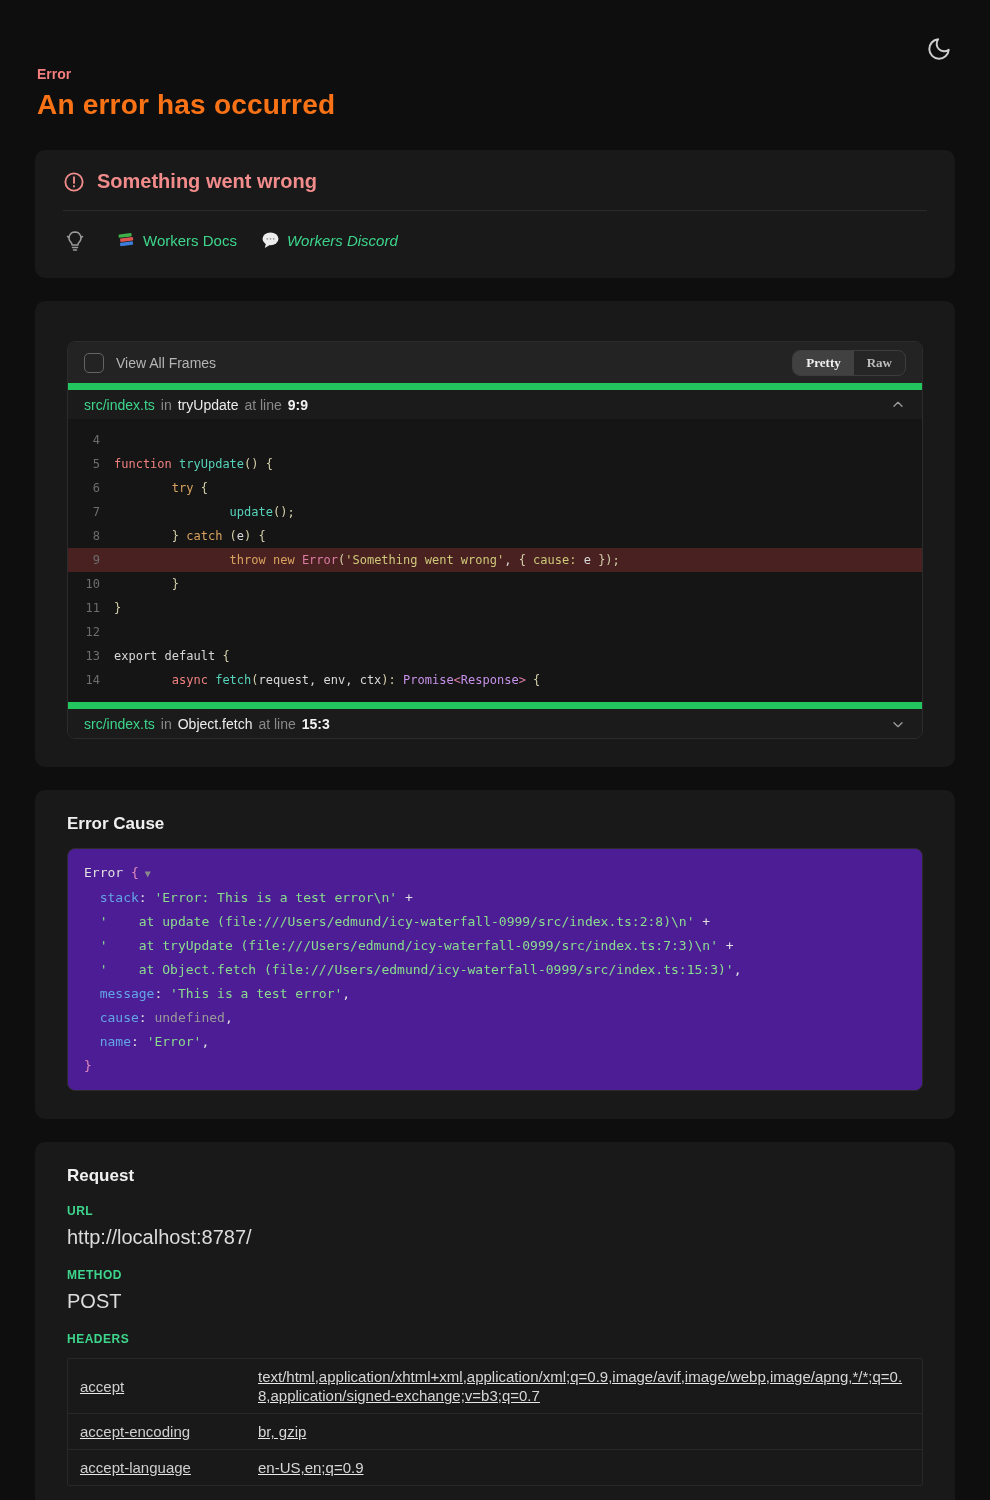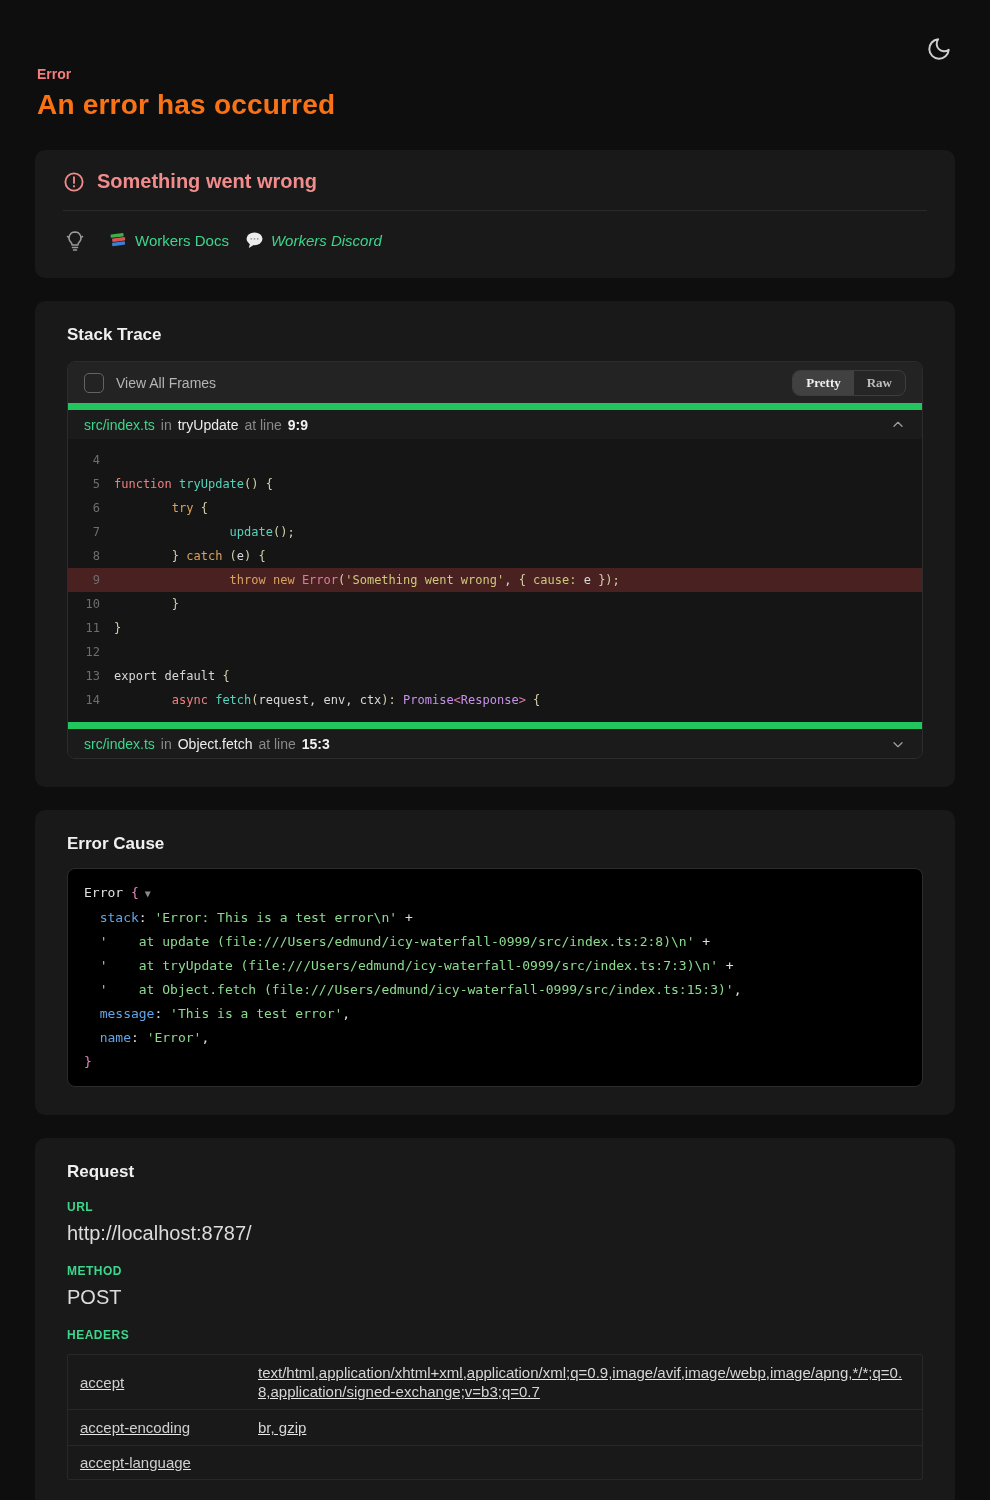--- a/index.html
+++ b/index.html
@@ -21,21 +21,21 @@
   .page-header{padding:34px 38px 0;position:relative;}
   .theme-toggle{position:absolute;top:34px;right:36px;width:30px;height:30px;display:flex;align-items:center;justify-content:center;cursor:pointer;}
   .eyebrow{margin:32px 0 0 -2px;padding-left:0;font-size:14px;font-weight:700;color:#f47e7e;}
   .eyebrow,.big-title{margin-left:-1px;}
   .big-title{font-size:28px;font-weight:700;color:#f97316;margin-top:7px;letter-spacing:.2px;}
   .card{background:var(--card);border-radius:10px;margin:0 35px;}
   .card-alert{margin-top:29px;padding:20px 28px 26px;}
   .alert-row{display:flex;align-items:center;gap:12px;}
   .alert-title{font-size:20px;font-weight:700;color:var(--accent-pink);}
   .alert-divider{border:none;border-top:1px solid #2a2a2a;margin:17px 0 0;}
-  .links-row{display:flex;align-items:center;margin-top:17px;gap:2px;}
+  .links-row{display:flex;align-items:center;margin-top:17px;gap:10px;}
   .hint-icon{margin-right:20px;display:flex;}
   .doc-link{display:flex;align-items:center;gap:7px;color:var(--accent-green);font-size:15px;font-weight:500;cursor:pointer;text-decoration:none;}
   .doc-link + .doc-link{margin-left:14px;font-style:italic;}
   .card-section{margin-top:23px;padding:24px 32px 28px;}
   .section-title{font-size:17px;font-weight:700;color:#f0f0f0;}
   .trace-panel{margin-top:16px;border:1px solid var(--panel-border);border-radius:8px;overflow:hidden;}
   .trace-toolbar{display:flex;align-items:center;justify-content:space-between;background:var(--toolbar-bg);padding:8px 16px;height:41px;}
   .checkbox-wrap{display:flex;align-items:center;gap:12px;cursor:pointer;}
   .checkbox{width:20px;height:20px;border:1.5px solid #646464;border-radius:5px;background:transparent;}
   .checkbox-label{font-size:14px;color:#b5b5b5;text-align:right;}
@@ -51,21 +51,21 @@
   .code-block{background:var(--code-bg);padding:9px 0 10px;font-family:"DejaVu Sans Mono", monospace;font-size:12px;line-height:24px;}
   .code-line{display:flex;white-space:pre;}
   .code-line.hl{background:var(--hl-line);}
   .ln{width:32px;flex:none;text-align:right;color:var(--ln);}
   .code-text{padding-left:14px;}
   .tok-kwd{color:var(--kwd);} .tok-ctrl{color:var(--ctrl);} .tok-fn{color:var(--fn);}
   .tok-cls{color:var(--cls);} .tok-typ{color:var(--typ);} .tok-str{color:var(--str);}
   .tok-pun{color:var(--pun);} .tok-pln{color:var(--pln);}
   .tok-ckey{color:var(--ckey);} .tok-cstr{color:var(--cstr);} .tok-cund{color:var(--cund);}
   .tok-cbrace{color:var(--cbrace);} .tok-cpln{color:var(--cpln);} .tok-ctri{color:#8a8a8a;font-size:10px;}
-  .cause-panel{margin-top:14px;border:1px solid var(--panel-border);border-radius:8px;background:#000000;padding:12px 16px;font-family:"DejaVu Sans Mono", monospace;font-size:13px;line-height:24px;}
+  .cause-panel{margin-top:14px;border:1px solid var(--panel-border);border-radius:8px;background:#4c1d95;padding:12px 16px;font-family:"DejaVu Sans Mono", monospace;font-size:13px;line-height:24px;}
   .cause-line{white-space:pre;}
   .req-label{margin-top:19px;font-size:12px;font-weight:700;letter-spacing:.5px;color:var(--accent-green);}
   .req-label.first{margin-top:18px;}
   .req-value{margin-top:8px;font-size:20px;color:#dcdcdc;}
   .headers-table{margin-top:12px;border:1px solid #282828;border-radius:2px;}
   .header-row{display:flex;align-items:center;border-bottom:1px solid #282828;text-decoration:underline;}
   .header-row:last-child{border-bottom:none;}
   .header-name{flex:none;width:190px;padding:8px 12px;font-size:15px;color:#cfcfcf;}
   .header-value{flex:1;padding:8px 16px 8px 0;font-size:15px;line-height:19px;color:#d6d6d6;word-break:break-all;}
   svg{display:block;}
@@ -128,21 +128,20 @@
             <circle cx="9.5" cy="7.8" r="0.9" fill="#9a9a9a"></circle>
             <circle cx="12.7" cy="7.8" r="0.9" fill="#9a9a9a"></circle>
         </svg>
       </span>
       <span>Workers Discord</span>
     </a>
   </div>
 </div>
 
 <div class="card card-section">
-  <div class="section-title">Stack Trace</div>
   <div class="trace-panel">
     <div class="trace-toolbar">
       <div class="checkbox-wrap">
         <span class="checkbox"></span>
         <span class="checkbox-label">View All Frames</span>
       </div>
       <div class="seg-toggle">
         <button class="seg-btn selected">Pretty</button>
         <button class="seg-btn">Raw</button>
       </div>
@@ -196,20 +195,21 @@
 
 <div class="card card-section">
   <div class="section-title">Error Cause</div>
   <div class="cause-panel" id="cause-code">
       <div class="cause-line"><span class="tok-cpln">Error </span><span class="tok-cbrace">{</span><span class="tok-ctri"> ▼</span></div>
       <div class="cause-line"><span class="tok-cpln">  </span><span class="tok-ckey">stack</span><span class="tok-cpln">: </span><span class="tok-cstr">'Error: This is a test error\n'</span><span class="tok-cpln"> +</span></div>
       <div class="cause-line"><span class="tok-cpln">  </span><span class="tok-cstr">'    at update (file:///Users/edmund/icy-waterfall-0999/src/index.ts:2:8)\n'</span><span class="tok-cpln"> +</span></div>
       <div class="cause-line"><span class="tok-cpln">  </span><span class="tok-cstr">'    at tryUpdate (file:///Users/edmund/icy-waterfall-0999/src/index.ts:7:3)\n'</span><span class="tok-cpln"> +</span></div>
       <div class="cause-line"><span class="tok-cpln">  </span><span class="tok-cstr">'    at Object.fetch (file:///Users/edmund/icy-waterfall-0999/src/index.ts:15:3)'</span><span class="tok-cpln">,</span></div>
       <div class="cause-line"><span class="tok-cpln">  </span><span class="tok-ckey">message</span><span class="tok-cpln">: </span><span class="tok-cstr">'This is a test error'</span><span class="tok-cpln">,</span></div>
+      <div class="cause-line"><span class="tok-cpln">  </span><span class="tok-ckey">cause</span><span class="tok-cpln">: </span><span class="tok-cund">undefined</span><span class="tok-cpln">,</span></div>
       <div class="cause-line"><span class="tok-cpln">  </span><span class="tok-ckey">name</span><span class="tok-cpln">: </span><span class="tok-cstr">'Error'</span><span class="tok-cpln">,</span></div>
       <div class="cause-line"><span class="tok-cbrace">}</span></div>
     </div>
 </div>
 
 <div class="card card-section">
   <div class="section-title">Request</div>
   <div class="req-label first">URL</div>
   <div class="req-value">http://localhost:8787/</div>
   <div class="req-label">METHOD</div>
@@ -219,15 +219,16 @@
       <div class="header-row">
         <div class="header-name">accept</div>
         <div class="header-value">text/html,application/xhtml+xml,application/xml;q=0.9,image/avif,image/webp,image/apng,*/*;q=0.8,application/signed-exchange;v=b3;q=0.7</div>
       </div>
       <div class="header-row">
         <div class="header-name">accept-encoding</div>
         <div class="header-value">br, gzip</div>
       </div>
       <div class="header-row">
         <div class="header-name">accept-language</div>
+        <div class="header-value">en-US,en;q=0.9</div>
       </div>
     </div>
 </div>
 
 </body></html>

